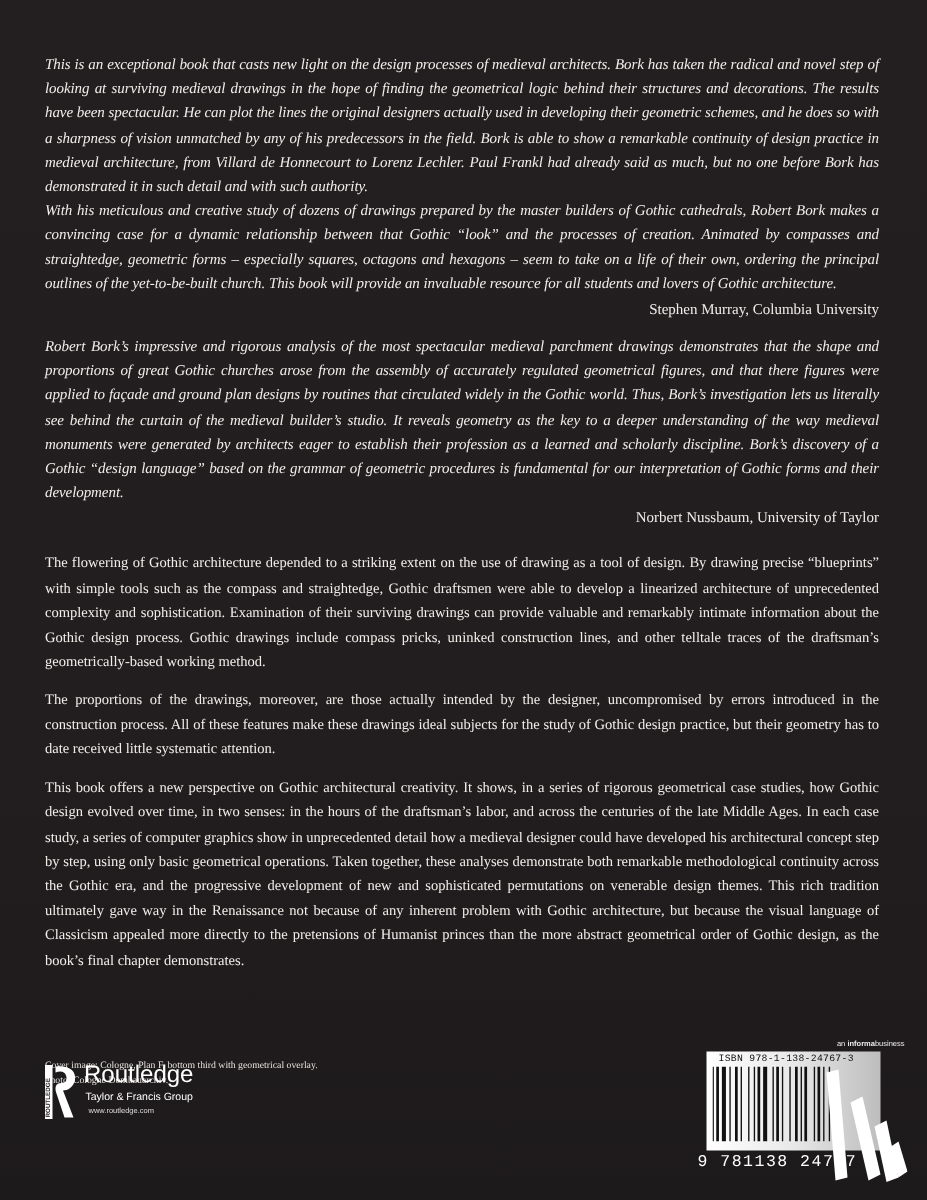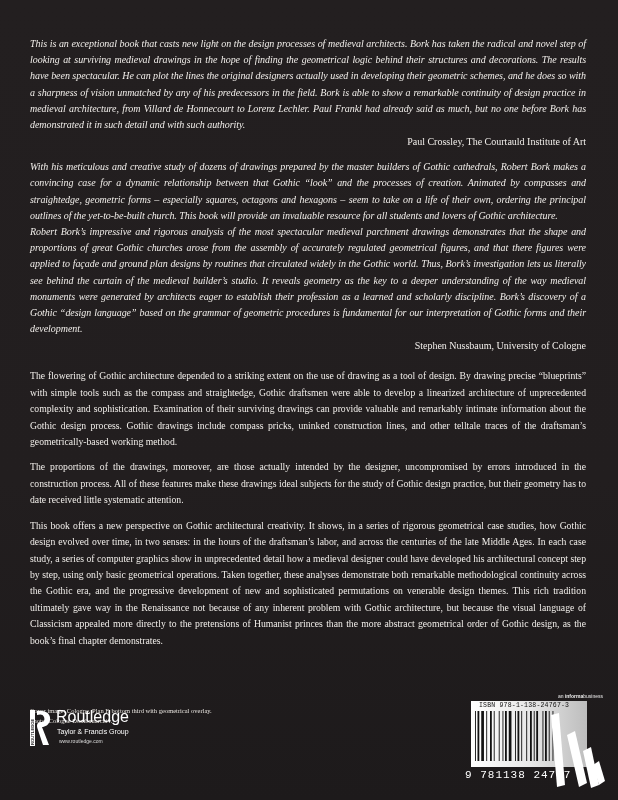--- a/index.html
+++ b/index.html
@@ -41,26 +41,26 @@
   .ean-digits { position: absolute; left: 0; top: 68px; font-family: "Liberation Mono", monospace; font-size: 11px; color: #fff; letter-spacing: 1px; }
   .shards { position: absolute; left: 82px; top: 8px; width: 58px; height: 80px; }
 </style>
 </head>
 <body>
 
 <div class="cover"></div>
 
 <div class="content">
   <p class="quote">This is an exceptional book that casts new light on the design processes of medieval architects. Bork has taken the radical and novel step of looking at surviving medieval drawings in the hope of finding the geometrical logic behind their structures and decorations. The results have been spectacular. He can plot the lines the original designers actually used in developing their geometric schemes, and he does so with a sharpness of vision unmatched by any of his predecessors in the field. Bork is able to show a remarkable continuity of design practice in medieval architecture, from Villard de Honnecourt to Lorenz Lechler. Paul Frankl had already said as much, but no one before Bork has demonstrated it in such detail and with such authority.</p>
-  <p class="attrib">Paul Crossley, The Courtauld Institute of Art</p>
 
   <p class="quote">With his meticulous and creative study of dozens of drawings prepared by the master builders of Gothic cathedrals, Robert Bork makes a convincing case for a dynamic relationship between that Gothic “look” and the processes of creation. Animated by compasses and straightedge, geometric forms – especially squares, octagons and hexagons – seem to take on a life of their own, ordering the principal outlines of the yet-to-be-built church. This book will provide an invaluable resource for all students and lovers of Gothic architecture.</p>
+  <p class="attrib">Stephen Murray, Columbia University</p>
 
   <p class="quote">Robert Bork’s impressive and rigorous analysis of the most spectacular medieval parchment drawings demonstrates that the shape and proportions of great Gothic churches arose from the assembly of accurately regulated geometrical figures, and that there figures were applied to façade and ground plan designs by routines that circulated widely in the Gothic world. Thus, Bork’s investigation lets us literally see behind the curtain of the medieval builder’s studio. It reveals geometry as the key to a deeper understanding of the way medieval monuments were generated by architects eager to establish their profession as a learned and scholarly discipline. Bork’s discovery of a Gothic “design language” based on the grammar of geometric procedures is fundamental for our interpretation of Gothic forms and their development.</p>
-  <p class="attrib" style="margin-bottom:14px">Stephen Nussbaum, University of Cologne</p>
+  <p class="attrib" style="margin-bottom:14px">Norbert Nussbaum, University of Taylor</p>
 
   <p class="body-para">The flowering of Gothic architecture depended to a striking extent on the use of drawing as a tool of design. By drawing precise “blueprints” with simple tools such as the compass and straightedge, Gothic draftsmen were able to develop a linearized architecture of unprecedented complexity and sophistication. Examination of their surviving drawings can provide valuable and remarkably intimate information about the Gothic design process. Gothic drawings include compass pricks, uninked construction lines, and other telltale traces of the draftsman’s geometrically-based working method.</p>
   <p class="body-para">The proportions of the drawings, moreover, are those actually intended by the designer, uncompromised by errors introduced in the construction process. All of these features make these drawings ideal subjects for the study of Gothic design practice, but their geometry has to date received little systematic attention.</p>
   <p class="body-para">This book offers a new perspective on Gothic architectural creativity. It shows, in a series of rigorous geometrical case studies, how Gothic design evolved over time, in two senses: in the hours of the draftsman’s labor, and across the centuries of the late Middle Ages. In each case study, a series of computer graphics show in unprecedented detail how a medieval designer could have developed his architectural concept step by step, using only basic geometrical operations. Taken together, these analyses demonstrate both remarkable methodological continuity across the Gothic era, and the progressive development of new and sophisticated permutations on venerable design themes. This rich tradition ultimately gave way in the Renaissance not because of any inherent problem with Gothic architecture, but because the visual language of Classicism appealed more directly to the pretensions of Humanist princes than the more abstract geometrical order of Gothic design, as the book’s final chapter demonstrates.</p>
 </div>
 
 <div class="credits">
   <div>Cover image: Cologne, Plan F, bottom third with geometrical overlay.</div>
   <div>Photo: Cologne Dombauarchiv.</div>
 </div>

